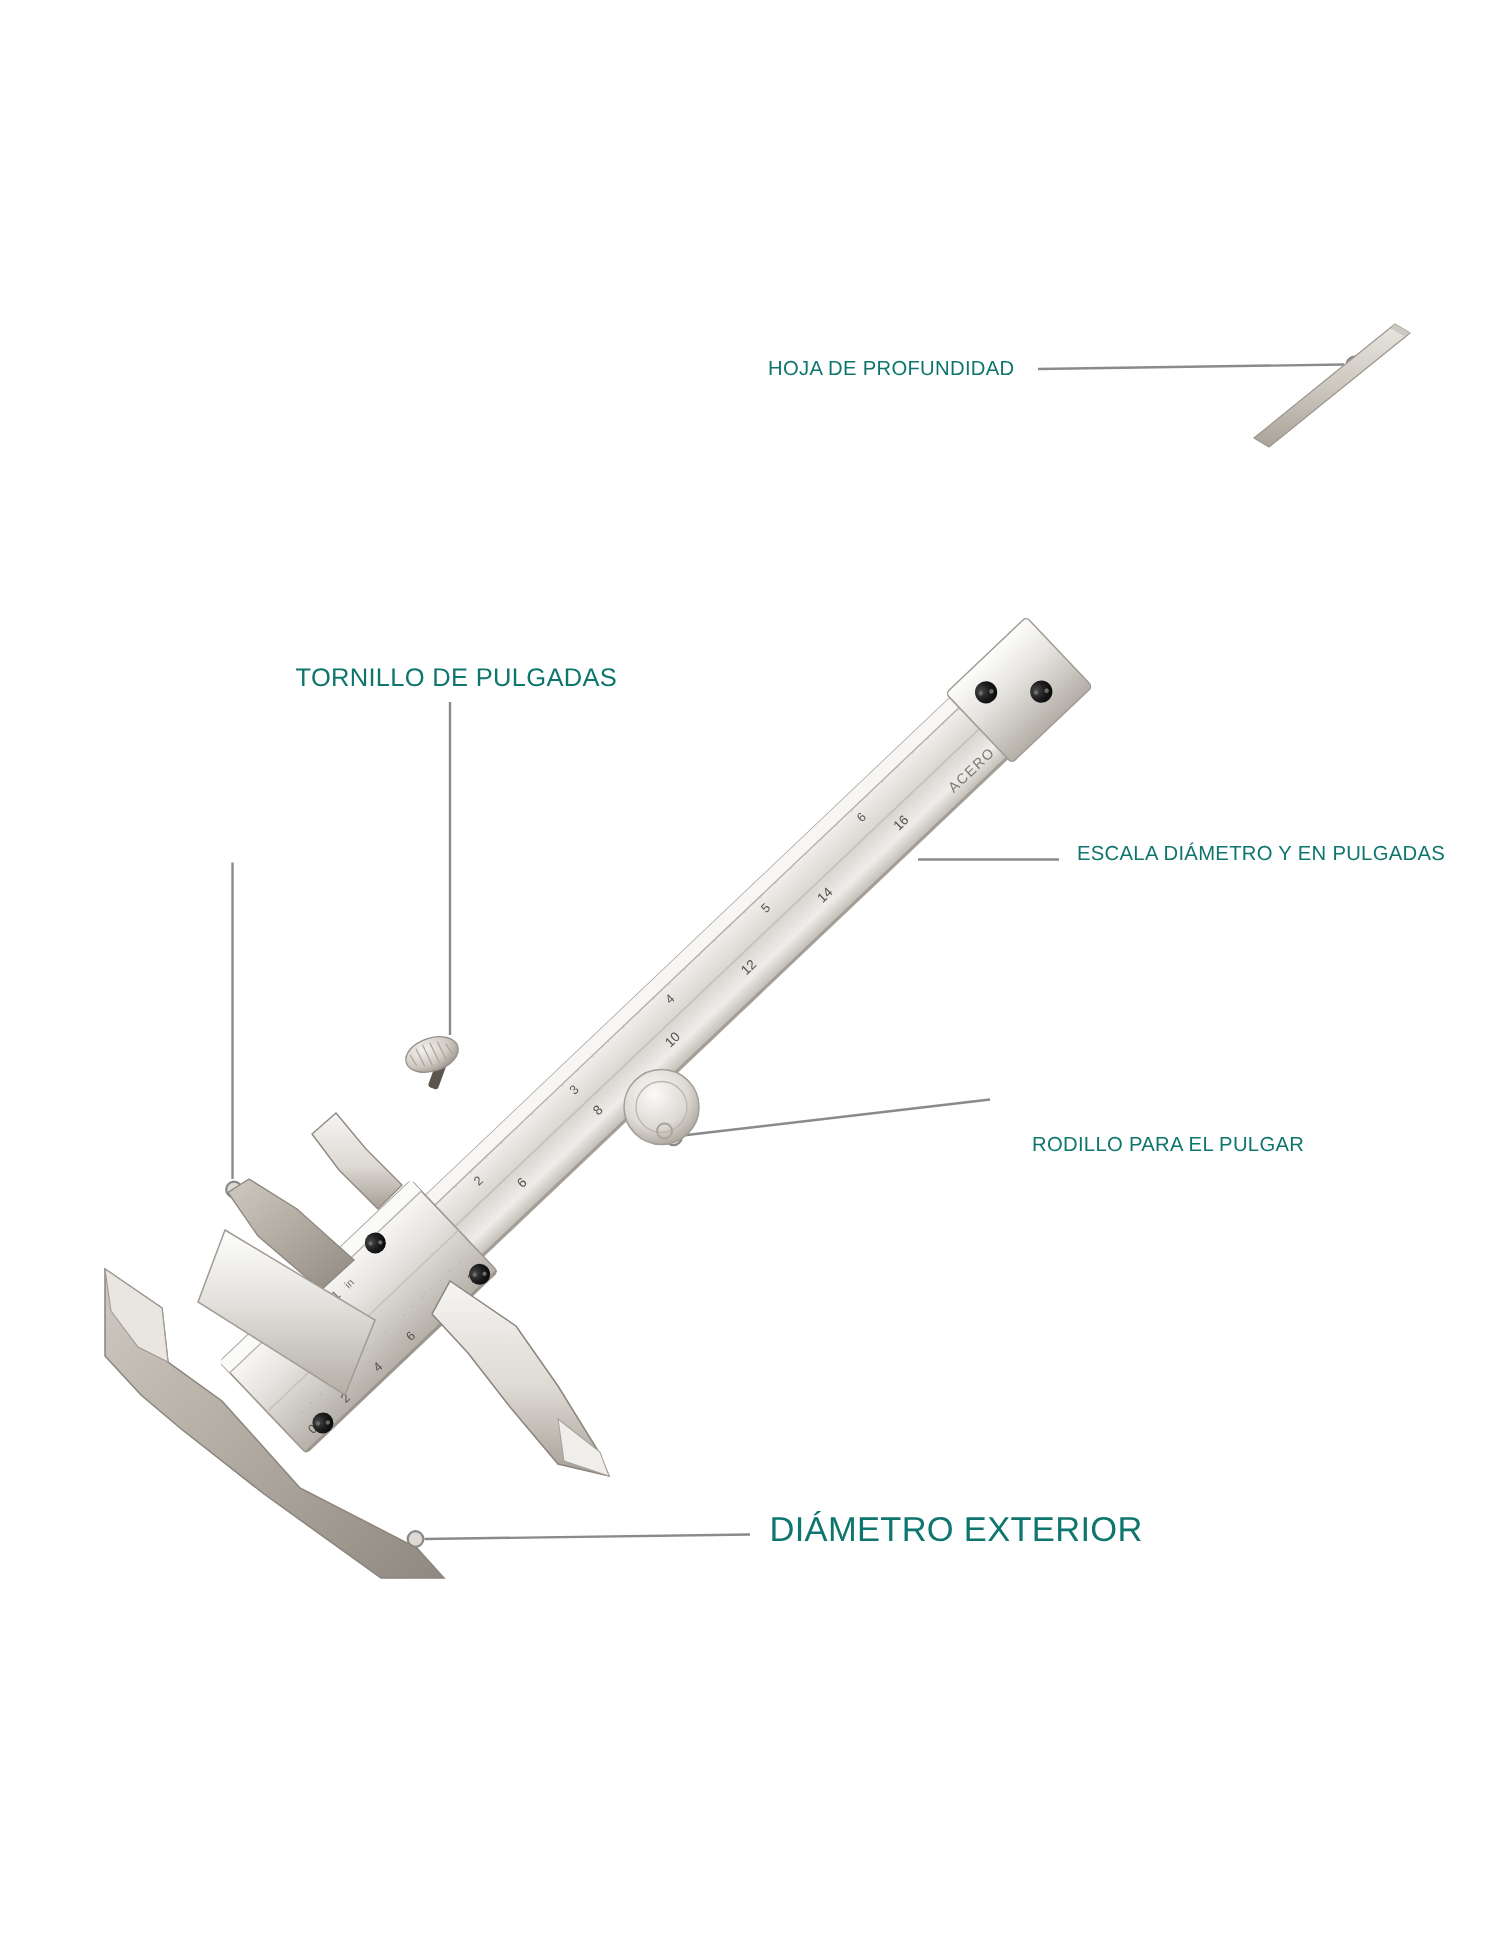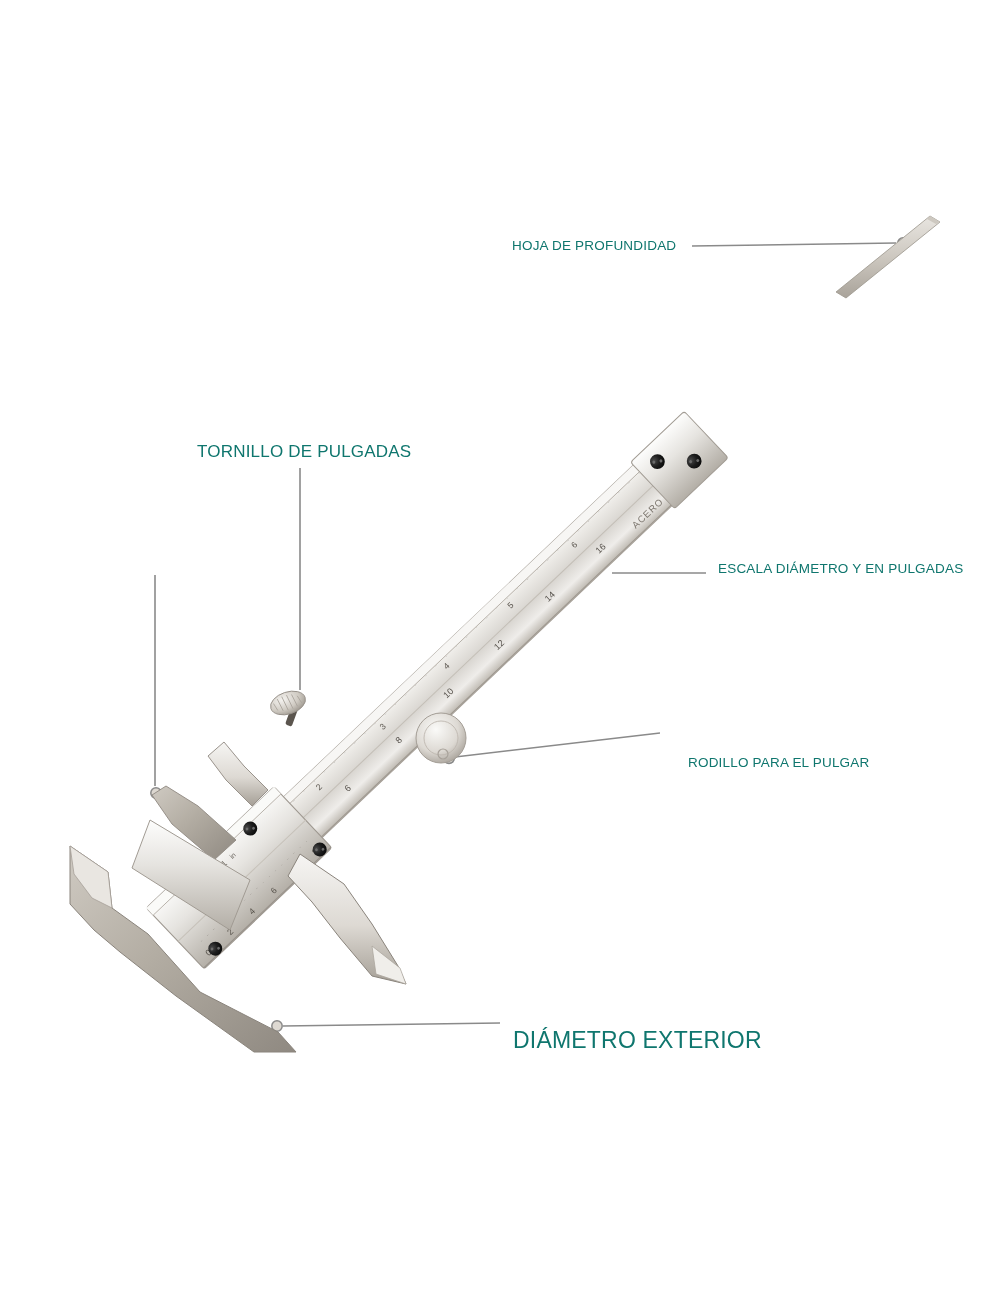--- a/index.html
+++ b/index.html
@@ -8,21 +8,21 @@
   .stage{position:absolute;inset:0;width:1000px;height:1300px;}
   svg.art{position:absolute;left:0;top:0;width:1000px;height:1300px;}
   .lbl{position:absolute;color:#0f766e;white-space:nowrap;letter-spacing:0.2px;}
   .lbl.sm{font-size:13.5px;}
   .lbl.lg{font-size:23px;}
   #lbl-hoja{left:512px;top:238px;}
   #lbl-tornillo{left:197px;top:442px;font-size:17px;}
   #lbl-interno{left:55px;top:527px;}
   #lbl-escala{left:718px;top:561px;}
   #lbl-rodillo{left:688px;top:723px;margin-top:32px;}
-  #lbl-exterior{left:513px;top:1006px;margin-top:21px;}
+  #lbl-exterior{left:513px;top:1006px;}
 </style>
 </head>
 <body>
 
 <div class="stage">
 
   <svg class="art" viewBox="0 0 1000 1300">
     <defs>
       <linearGradient id="beamGrad" x1="0" y1="0" x2="0" y2="1">
         <stop offset="0%" stop-color="#fbfbfa"></stop>

